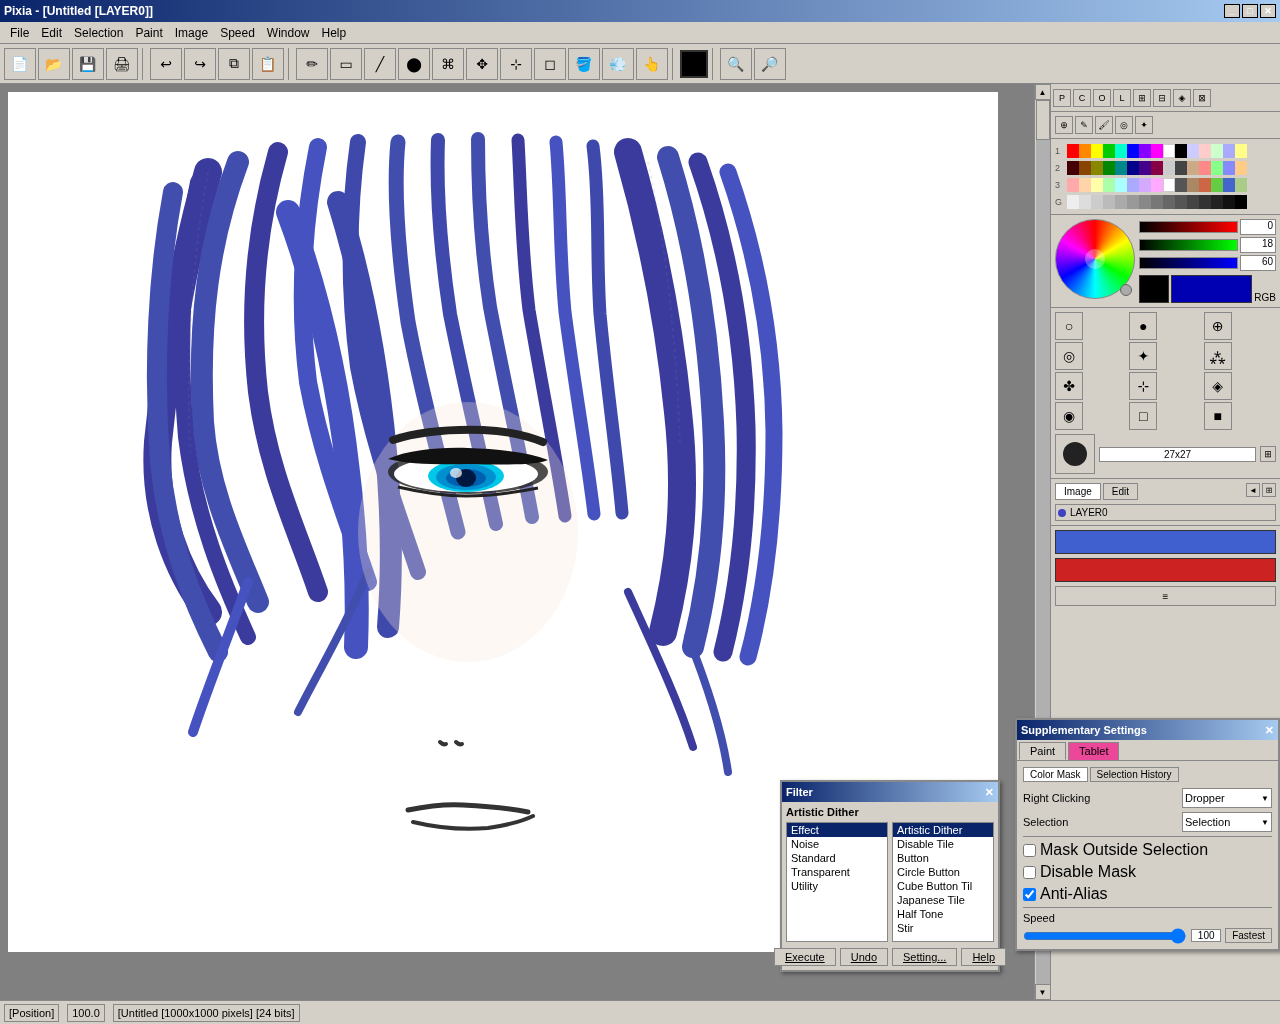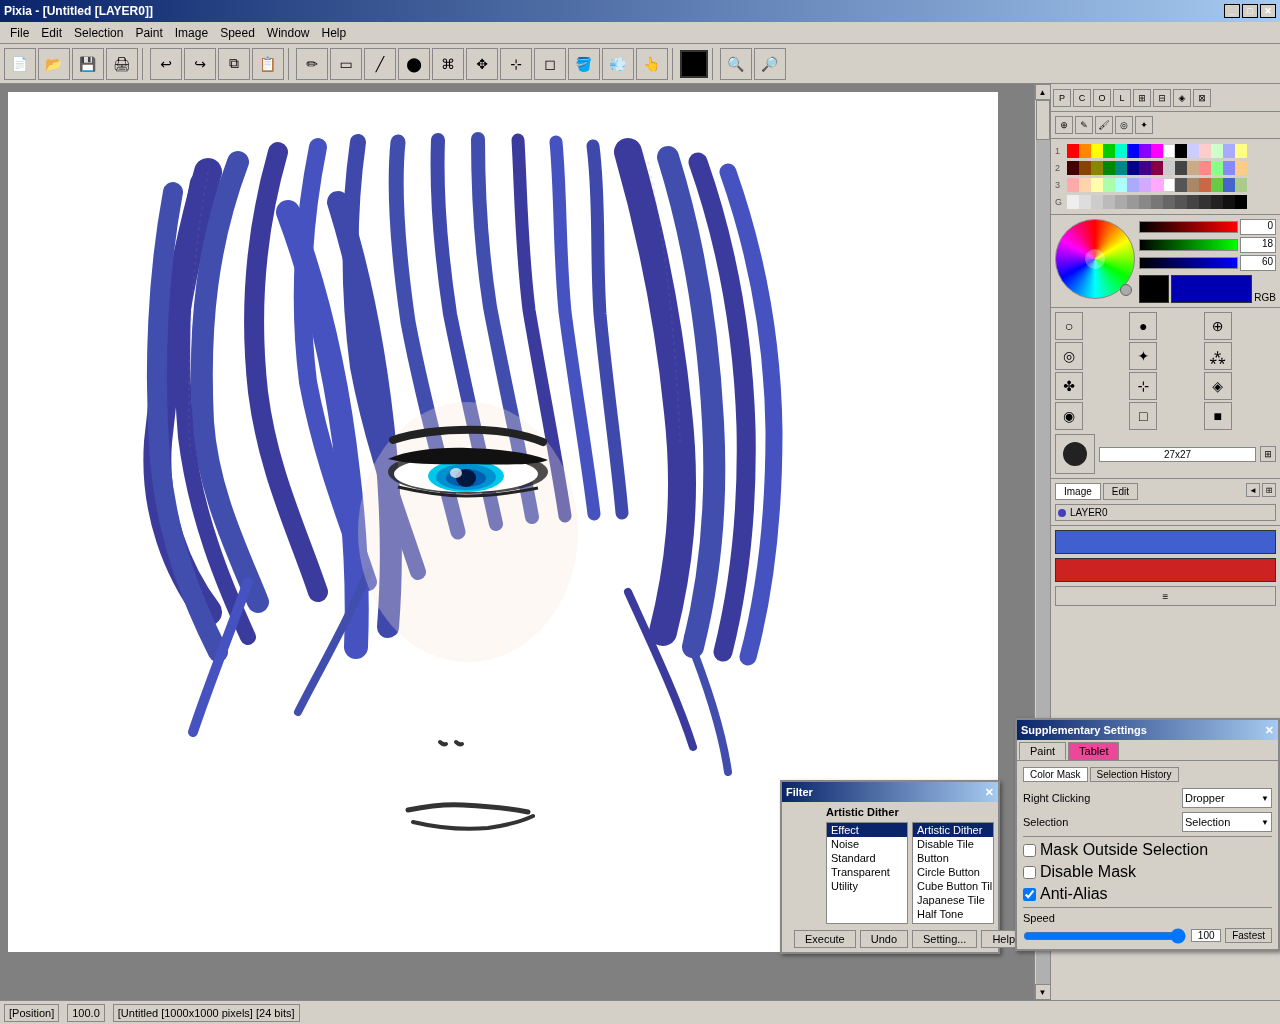--- a/index.html
+++ b/index.html
@@ -266,49 +266,50 @@
     }
     #filter-title {
       height: 20px;
       background: linear-gradient(to right, #0a246a, #a6caf0);
       color: white;
       font-size: 11px;
       font-weight: bold;
       padding: 2px 4px;
       display: flex; align-items: center; justify-content: space-between;
     }
-    #filter-content { padding: 4px; margin-left: 40px; }
+    #filter-content { padding: 4px; }
     #filter-label {
       font-size: 11px;
       font-weight: bold;
       margin-bottom: 4px;
     }
     #filter-lists {
       display: flex;
       gap: 4px;
-      height: 102px;
+      height: 120px;
     }
     .filter-list {
       flex: 1;
       border: 1px solid #888;
       background: white;
       overflow-y: auto;
       font-size: 11px;
     }
     .filter-list-item {
       padding: 1px 4px;
       cursor: pointer;
       white-space: nowrap;
     }
     .filter-list-item.selected { background: #0a246a; color: white; }
     #filter-buttons {
       display: flex;
       gap: 4px;
       margin-top: 6px;
       justify-content: center;
+      text-decoration: underline;
     }
     .filter-btn {
       padding: 2px 10px;
       background: #d4d0c8;
       border: 1px solid #888;
       font-size: 11px;
       cursor: pointer;
     }
 
     

